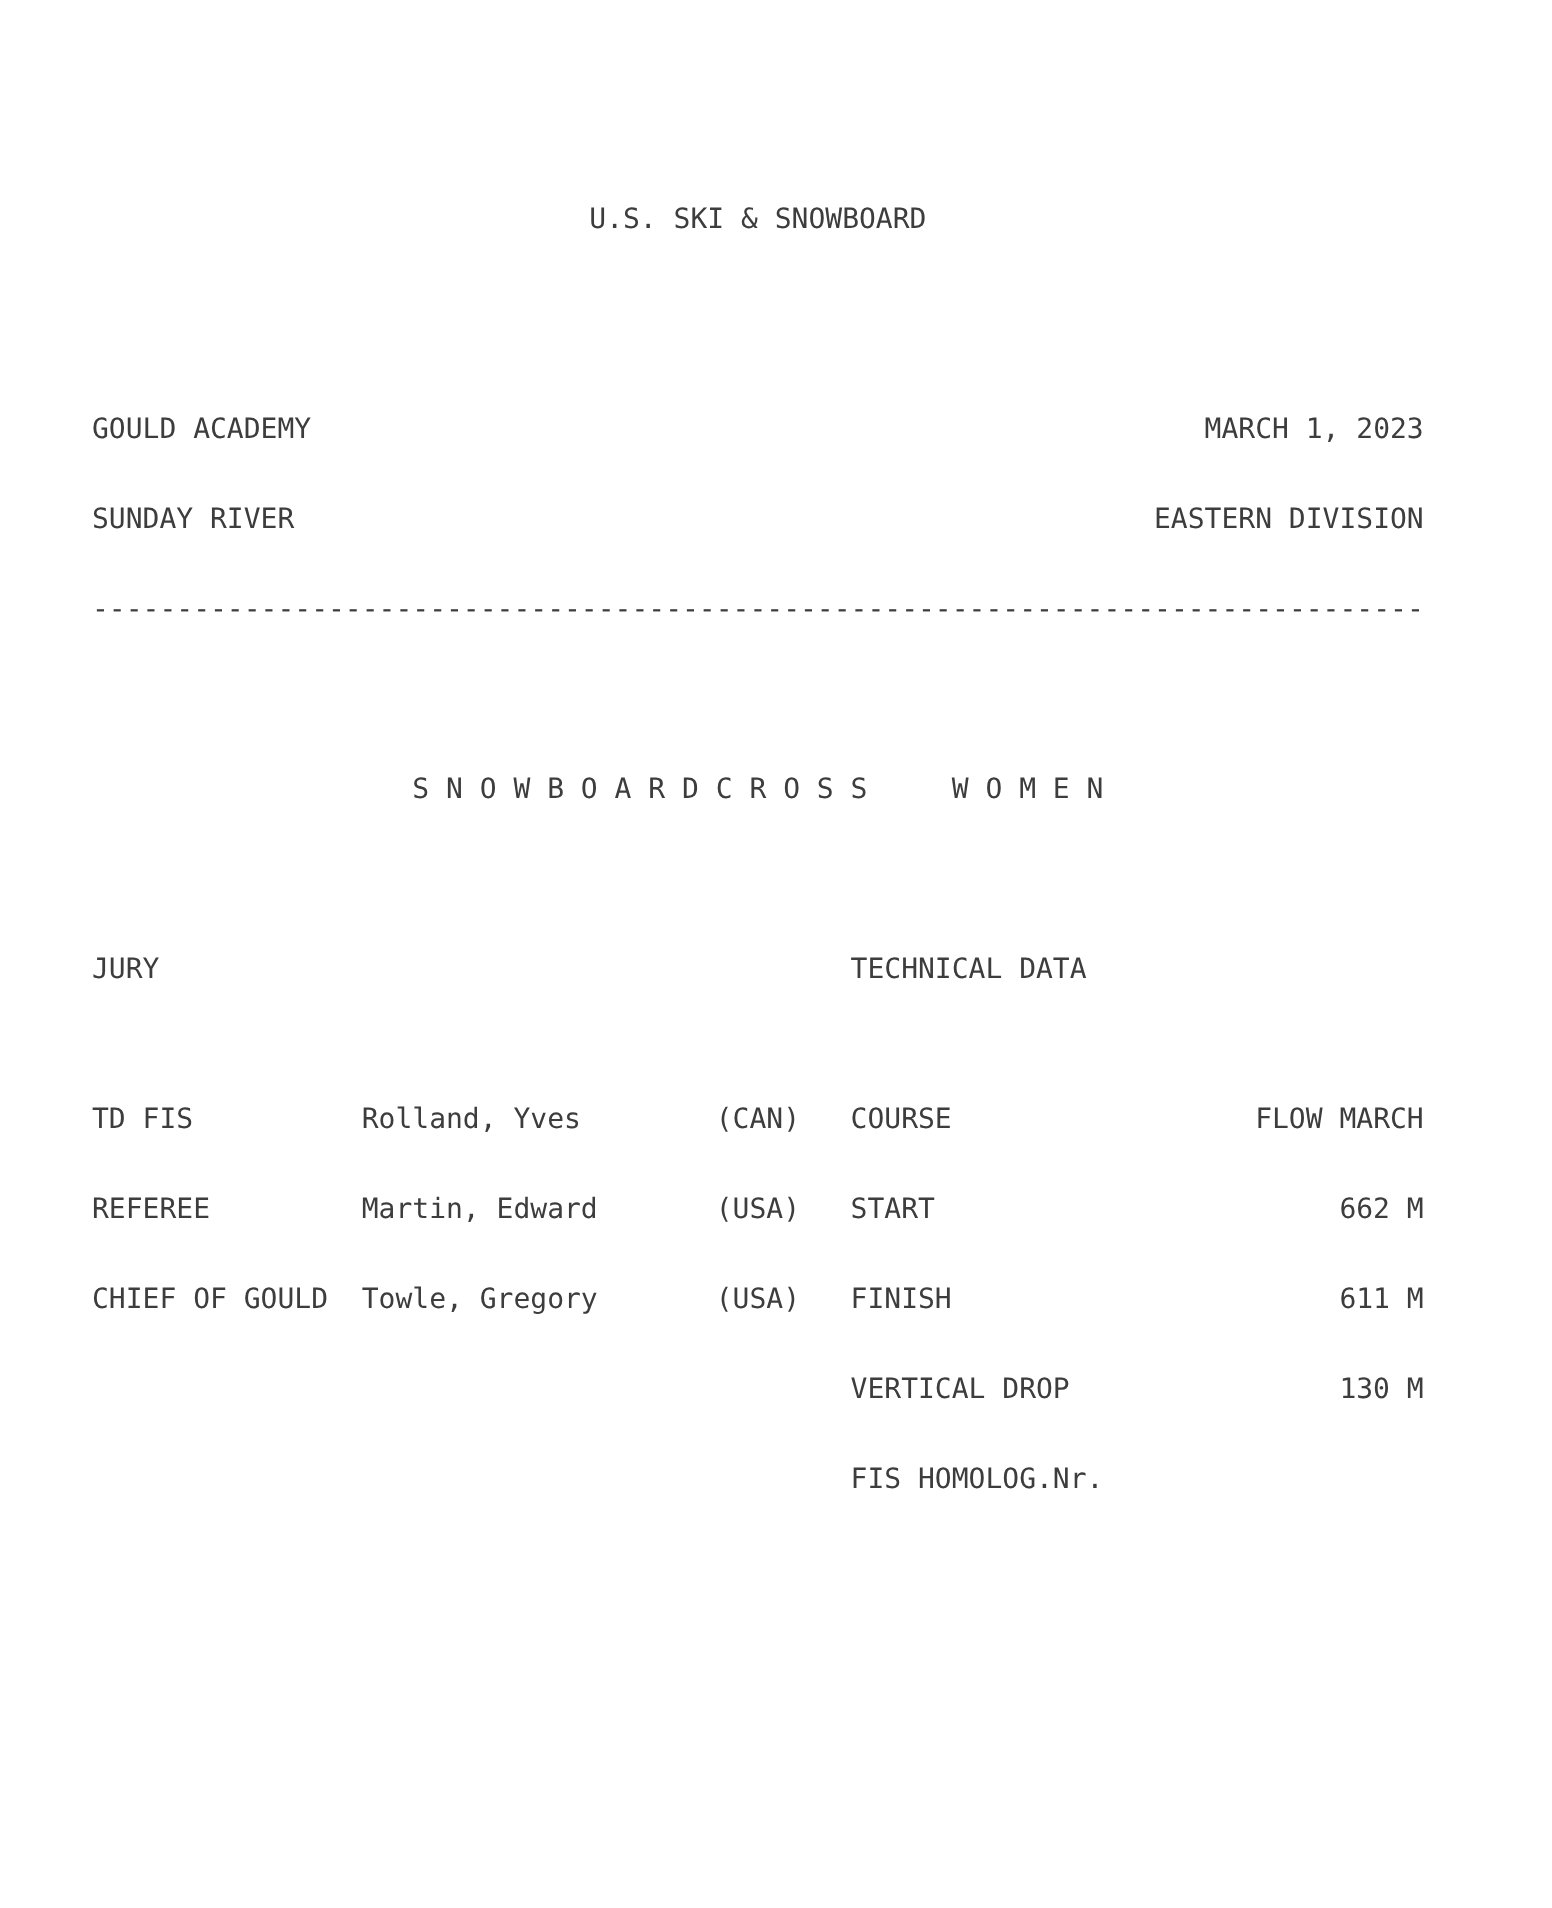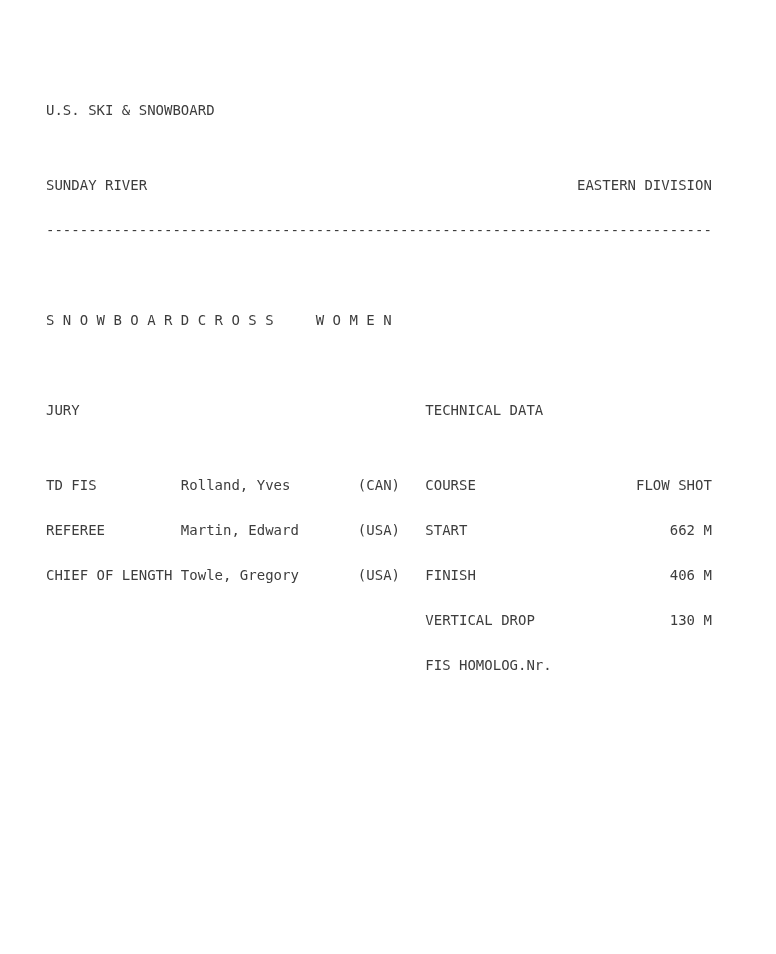--- a/index.html
+++ b/index.html
@@ -26,75 +26,80 @@
   .line {
     position: relative;
     height: 15px;
   }
   .line > span {
     position: absolute;
     top: 0;
     white-space: pre;
   }
   .cline {
+    text-align: center;
     height: 15px;
   }
   .cline > span { position: static; }
   .r0  { left: 0; }
   .r16 { left: 16ch; }
   .r37 { left: 37ch; }
   .r45 { left: 45ch; }
   .rt  { right: 0; text-align: right; }
   .mt1 { margin-top: 15px; }
   .mt2 { margin-top: 30px; }
 </style>
 </head>
 <body>
 
 <div class="doc">
 
   
   <div class="cline"><span>U.S. SKI &amp; SNOWBOARD</span></div>
 
   
+  <div class="line mt2">
+    <span class="r0">GOULD ACADEMY</span>
+    <span class="rt">MARCH 1, 2023</span>
+  </div>
   <div class="line">
     <span class="r0">SUNDAY RIVER</span>
     <span class="rt">EASTERN DIVISION</span>
   </div>
   <div class="line"><span class="r0">-------------------------------------------------------------------------------</span></div>
 
   
   <div class="cline mt1"><span>S N O W B O A R D C R O S S     W O M E N</span></div>
 
   
   <div class="line mt1">
     <span class="r0">JURY</span>
     <span class="r45">TECHNICAL DATA</span>
   </div>
 
   <div class="line mt1">
     <span class="r0">TD FIS</span>
     <span class="r16">Rolland, Yves</span>
     <span class="r37">(CAN)</span>
     <span class="r45">COURSE</span>
-    <span class="rt">FLOW SHOT</span>
+    <span class="rt">FLOW MARCH</span>
   </div>
   <div class="line">
     <span class="r0">REFEREE</span>
     <span class="r16">Martin, Edward</span>
     <span class="r37">(USA)</span>
     <span class="r45">START</span>
     <span class="rt">662 M</span>
   </div>
   <div class="line">
-    <span class="r0">CHIEF OF LENGTH</span>
+    <span class="r0">CHIEF OF GOULD</span>
     <span class="r16">Towle, Gregory</span>
     <span class="r37">(USA)</span>
     <span class="r45">FINISH</span>
-    <span class="rt">406 M</span>
+    <span class="rt">611 M</span>
   </div>
   <div class="line">
     <span class="r45">VERTICAL DROP</span>
     <span class="rt">130 M</span>
   </div>
   <div class="line">
     <span class="r45">FIS HOMOLOG.Nr.</span>
     <span class="rt"></span>
   </div>
 

